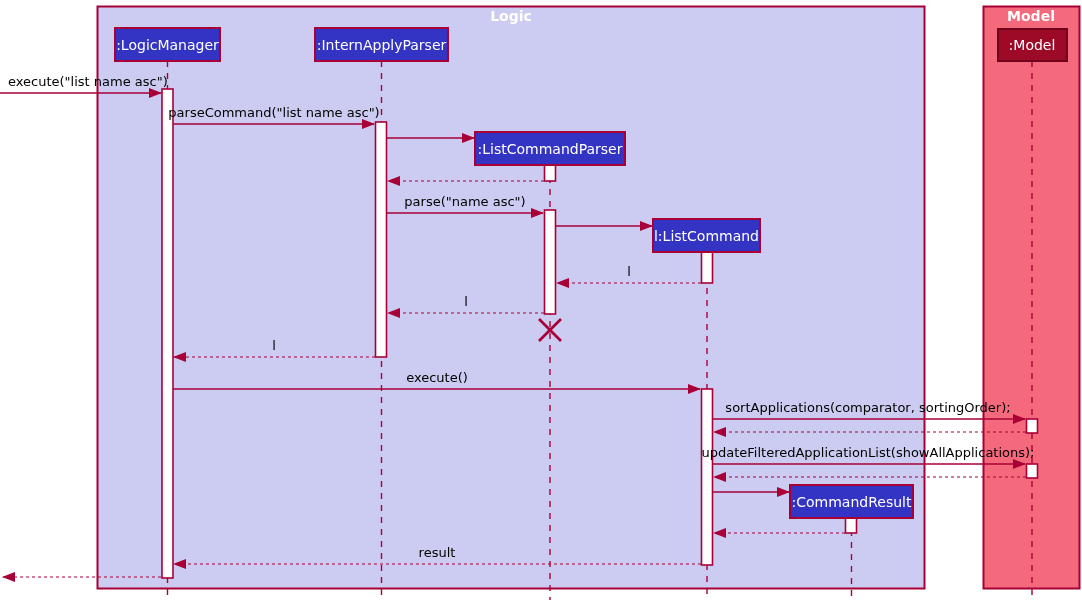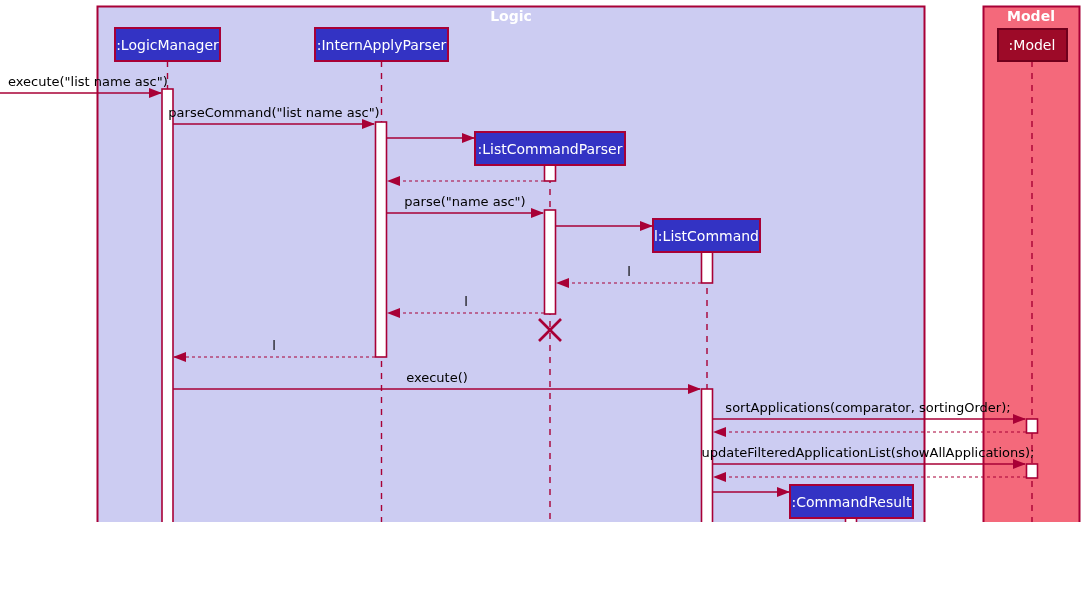--- a/index.html
+++ b/index.html
@@ -1,16 +1,16 @@
 <!DOCTYPE html>
 <html><head>
 <meta charset="utf-8">
 <style>
   html,body{margin:0;padding:0;background:#ffffff;}
-  .stage{position:relative;width:1082px;height:522px;background:#ffffff;font-family:"DejaVu Sans",sans-serif;}
+  .stage{position:relative;width:1082px;height:602px;background:#ffffff;font-family:"DejaVu Sans",sans-serif;}
   svg{display:block;}
   .frame{stroke:#A80036;stroke-width:2;}
   .frame-title{font-family:"DejaVu Sans",sans-serif;font-size:14px;font-weight:bold;fill:#ffffff;text-anchor:middle;}
   .lifeline{stroke:#A80036;stroke-width:1.4;stroke-dasharray:6 6;fill:none;}
   .activation{fill:#ffffff;stroke:#A80036;stroke-width:1.6;}
   .participant{stroke:#A80036;stroke-width:2;}
   .participant-model{stroke:#70001c;stroke-width:2;}
   .part-label{font-family:"DejaVu Sans",sans-serif;font-size:14px;fill:#ffffff;text-anchor:middle;}
   .msg{stroke:#A80036;stroke-width:1.4;fill:none;}
   .msg-return{stroke:#A80036;stroke-width:1.2;stroke-dasharray:3 3;fill:none;}

